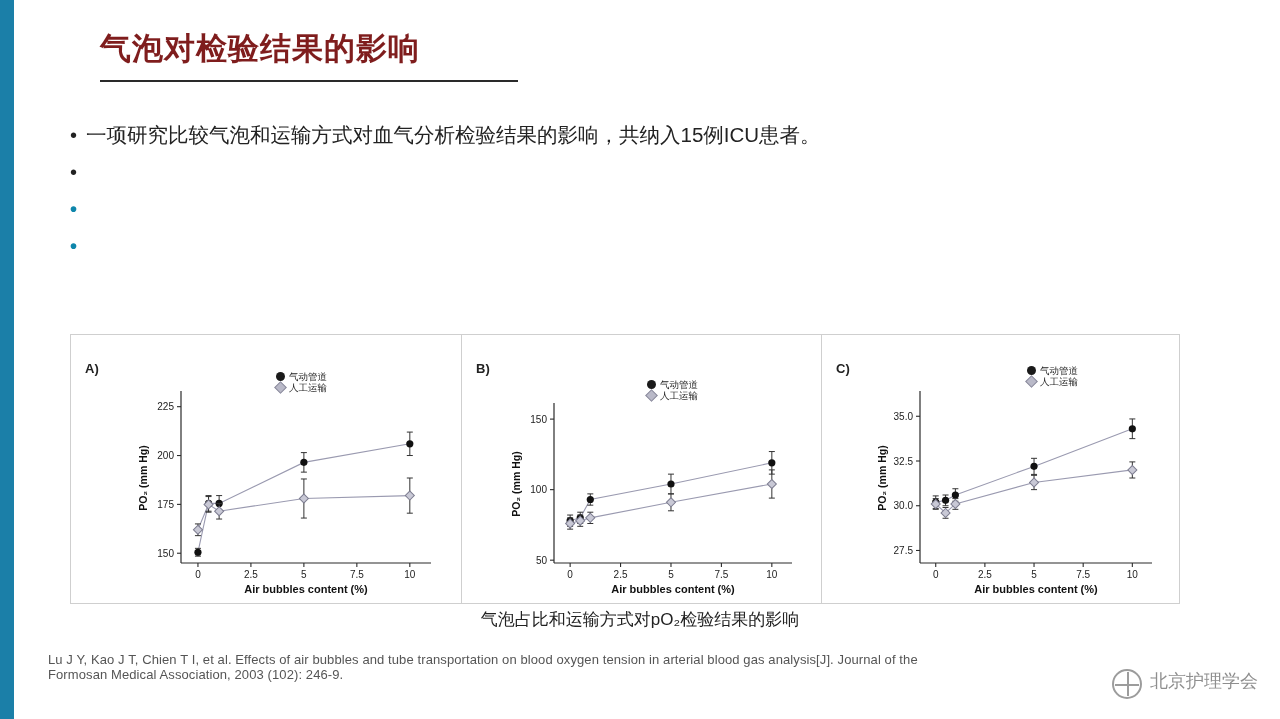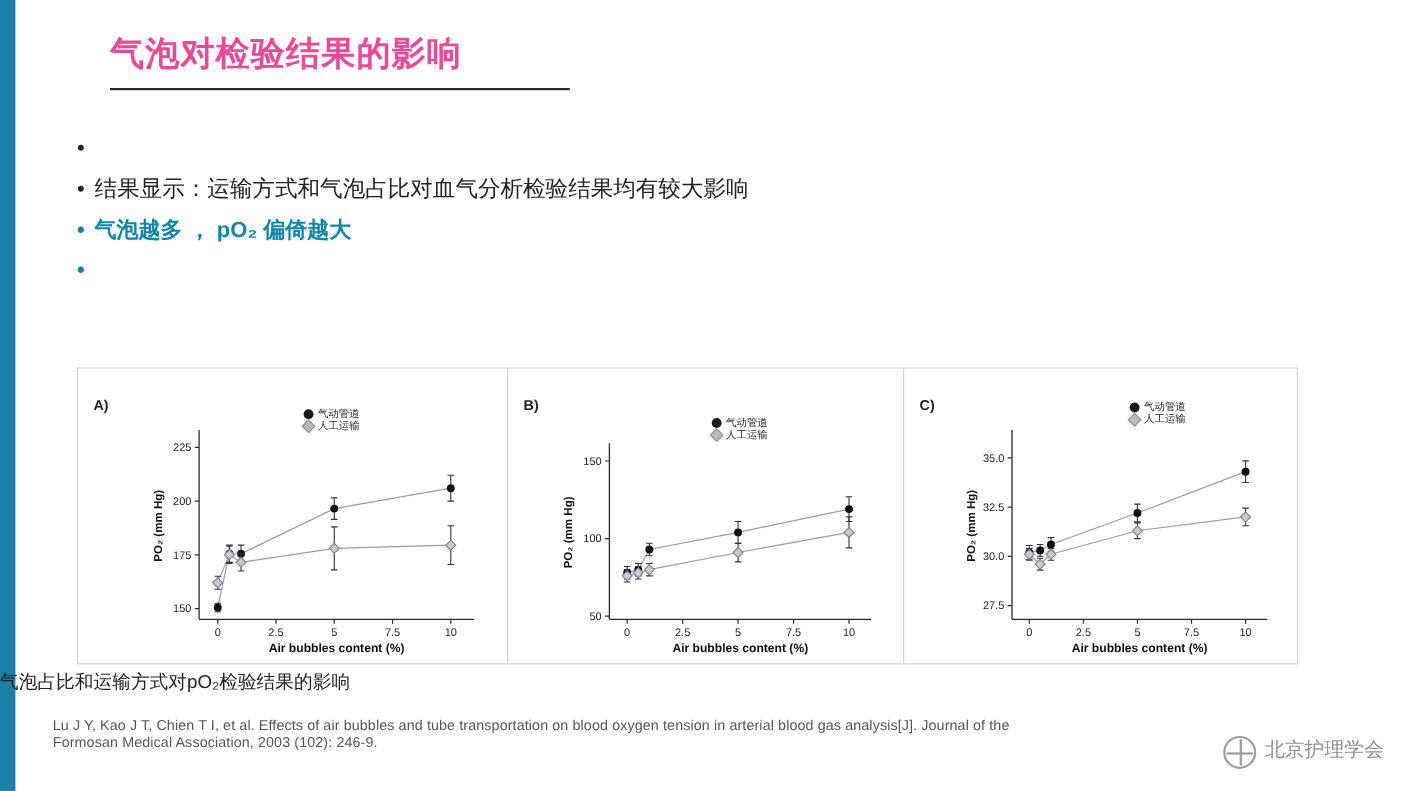--- a/index.html
+++ b/index.html
@@ -12,21 +12,21 @@
     position: relative;
     overflow: hidden;
   }
   .left-bar {
     position: absolute; left: 0; top: 0; width: 14px; height: 719px;
     background: #1b7fa8;
   }
   .slide-title {
     position: absolute; left: 100px; top: 28px;
     font-size: 31px; font-weight: 700; letter-spacing: 1px;
-    color: #ec4899;
+    color: #7f1d1d;
   }
   .title-rule {
     position: absolute; left: 100px; top: 80px; width: 418px; height: 2px;
     background: #2a2a2a;
   }
   .bullets {
     position: absolute; left: 70px; top: 118px; width: 1120px;
   }
   .bullet {
     display: flex; align-items: flex-start;
@@ -67,21 +67,21 @@
   .legend {
     position: absolute; font-size: 9.5px; color: #222; line-height: 11px;
   }
   .legend .row { display: flex; align-items: center; gap: 4px; white-space: nowrap; }
   .legend .mk { width: 9px; height: 9px; display: inline-block; }
   .mk-circle { border-radius: 50%; background: #1a1a1a; }
   .mk-diamond { background: #b9b9c8; transform: rotate(45deg); width: 7px; height: 7px; border: 1px solid #8d8d9e; }
 
   .fig-caption {
     position: absolute; left: 0; top: 608px; width: 1280px;
-    text-align: left; font-size: 17px; color: #222;
+    text-align: center; font-size: 17px; color: #222;
   }
 
   .citation {
     position: absolute; left: 48px; top: 652px; width: 900px;
     font-size: 13px; color: #555; letter-spacing: .1px;
   }
 
   .wm {
     position: absolute; right: 22px; bottom: 20px;
     display: flex; align-items: flex-start; gap: 8px;
@@ -102,28 +102,27 @@
 <body>
 
 <div class="left-bar"></div>
 
 <div class="slide-title">气泡对检验结果的影响</div>
 <div class="title-rule"></div>
 
 <div class="bullets">
   <div class="bullet">
     <span class="dot">•</span>
+    <span>一项研究比较气泡和运输方式对血气分析检验结果的影响，共纳入15例ICU患者。</span>
   </div>
   <div class="bullet">
     <span class="dot">•</span>
-    <span>结果显示：运输方式和气泡占比对血气分析检验结果均有较大影响</span>
   </div>
   <div class="bullet accent">
     <span class="dot">•</span>
-    <span>气泡越多 ， pO₂ 偏倚越大</span>
   </div>
   <div class="bullet accent">
     <span class="dot">•</span>
   </div>
 </div>
 
 <div class="panel-titles">
   <div class="panel-title pt1">高基线pO2(160mmHg)</div>
   <div class="panel-title pt2">中基线pO2(100mmHg)</div>
   <div class="panel-title pt3">低基线pO2(30mmHg)</div>

